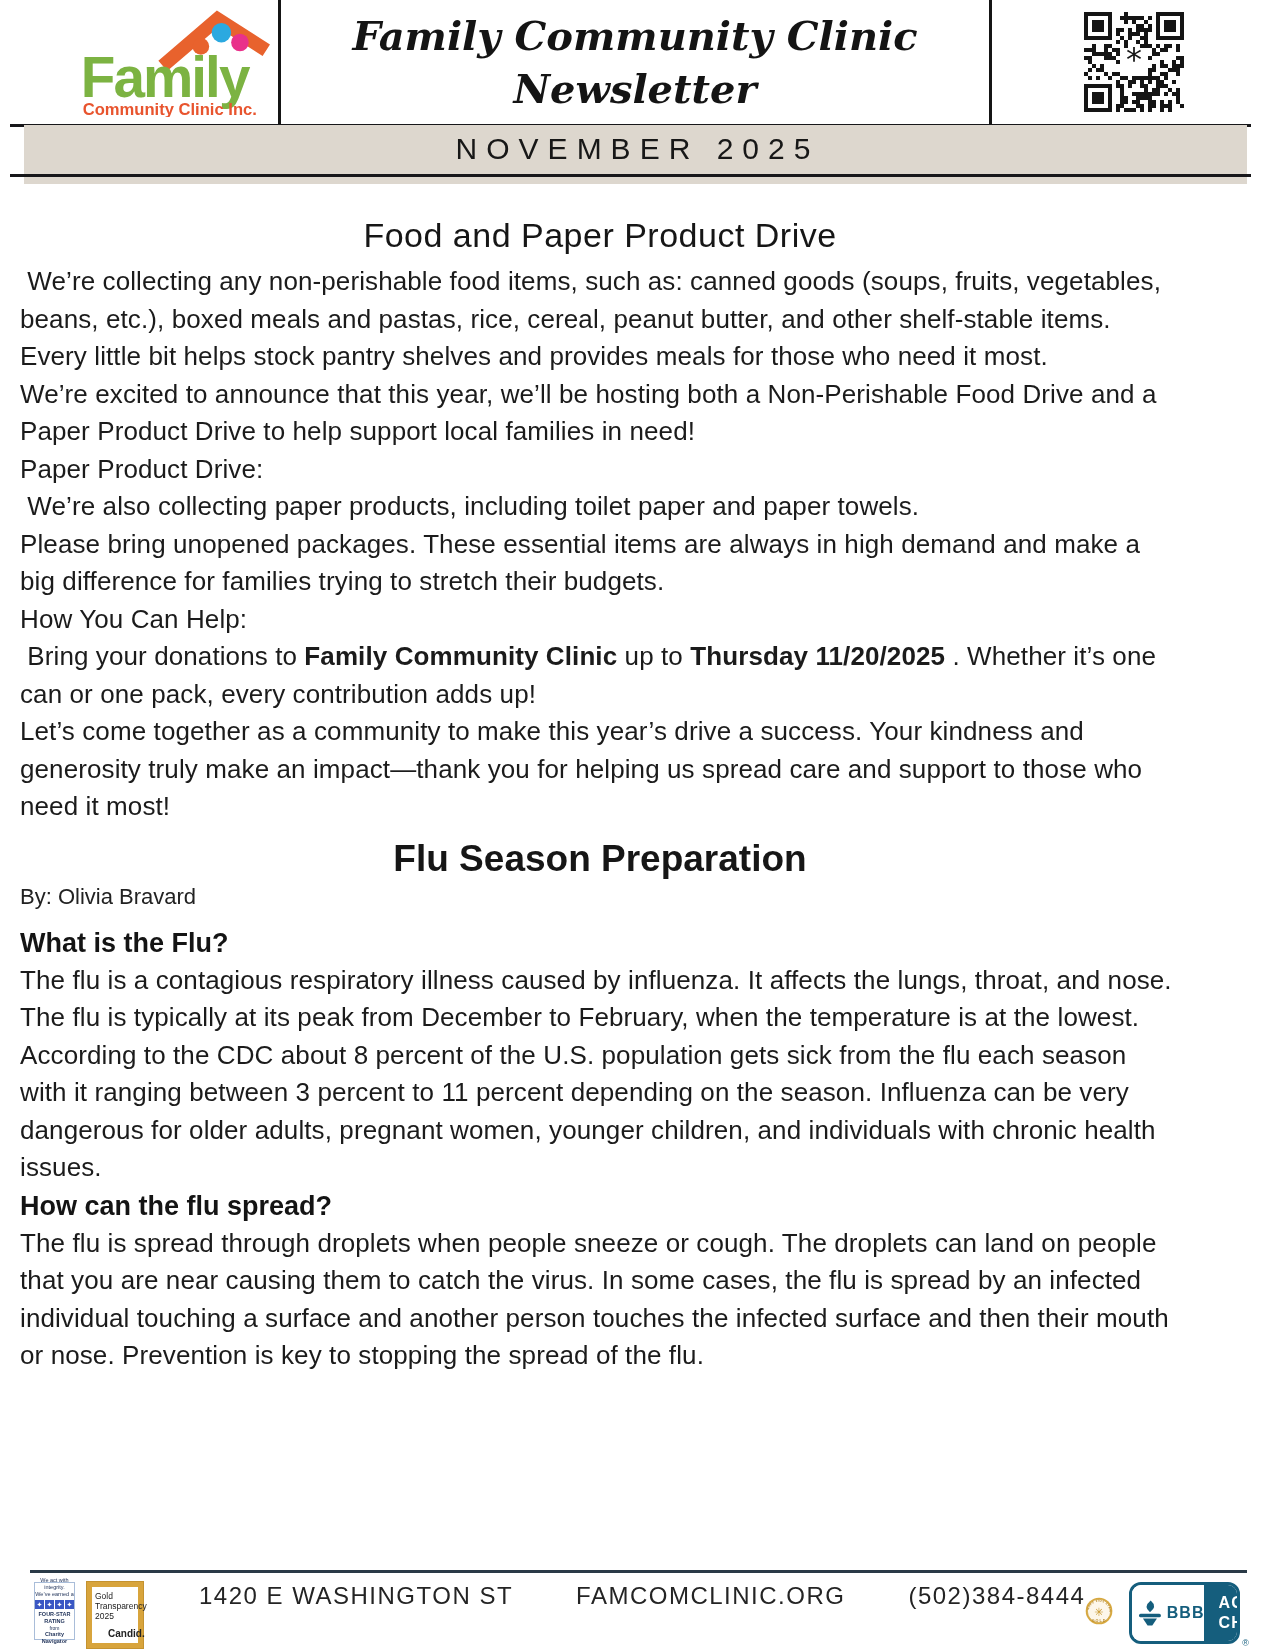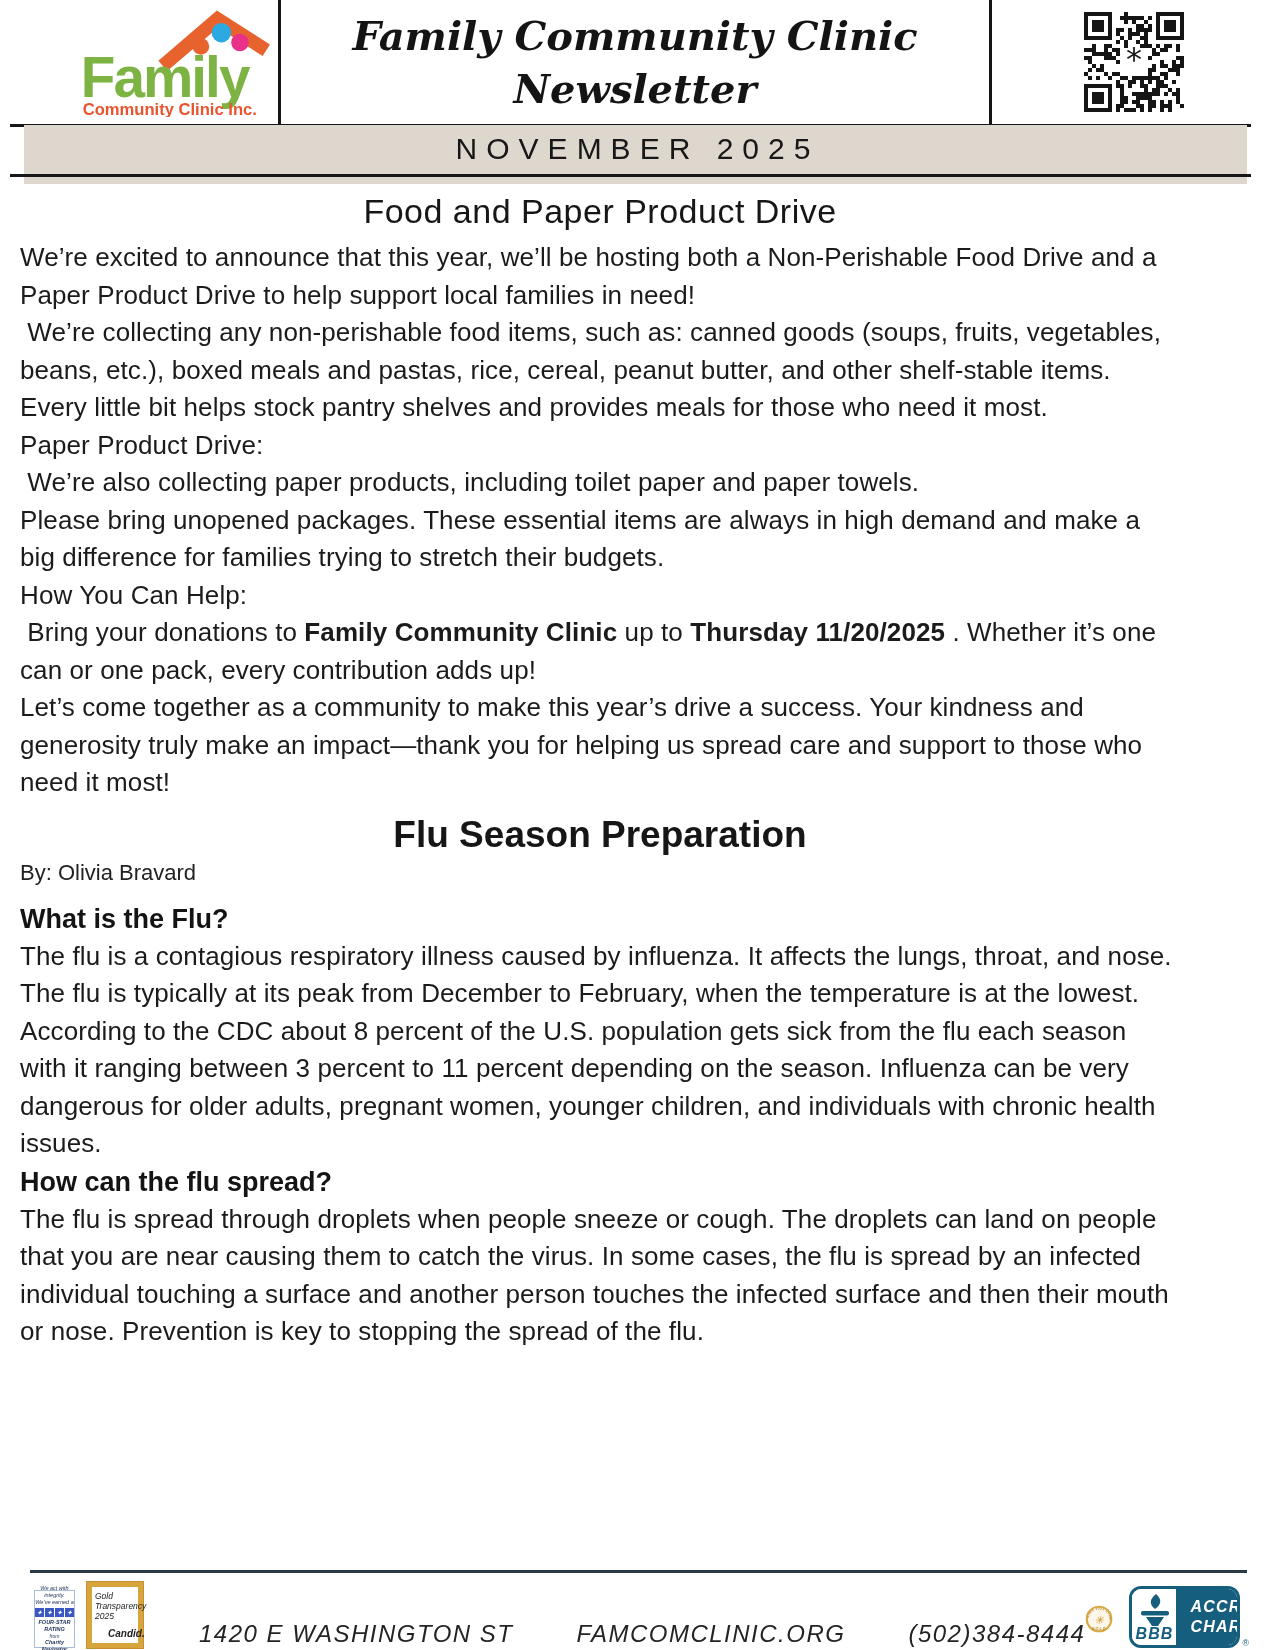--- a/index.html
+++ b/index.html
@@ -18,34 +18,34 @@
 
   
   .banner{position:relative;height:62px;padding-left:40px;}
   .banner-bg{position:absolute;left:24px;right:28px;top:1px;bottom:2px;background:#DDD7CE;}
   .rule-top{position:absolute;left:10px;right:24px;top:0;height:3px;background:#17171a;}
   .rule-bottom{position:absolute;left:10px;right:24px;bottom:9px;height:3px;background:#17171a;}
   .banner-label{position:absolute;left:0;right:0;top:8px;text-align:center;
                 font-size:30px;letter-spacing:9px;font-weight:500;color:#171717;}
 
   
-  main{padding:4px 95px 0 20px;}
+  main{padding:4px 95px 0 20px;margin-top:24px;}
   .fd-title{text-align:center;font-size:34px;font-weight:500;letter-spacing:.5px;
             margin:2px 0 8px;color:#161616;}
   main p{margin:0;font-size:26px;line-height:37.5px;white-space:pre-wrap;
          letter-spacing:.1px;color:#1b1b1b;}
   main p b{font-weight:700;}
   .flu-title{text-align:center;font-size:37px;font-weight:700;margin:12px 0 4px;color:#161616;}
   .byline{font-size:22px;margin:0 0 14px;color:#222;}
   .subhead{font-size:27px;font-weight:700;margin:0;line-height:38px;color:#141414;}
 
   
   footer{position:absolute;left:0;right:0;top:1570px;}
   .f-rule{height:3px;background:#2A3A47;margin:0 28px 0 30px;}
-  .f-row{display:flex;align-items:flex-end;padding:9px 26px 0 34px;font-style:italic;}
+  .f-row{display:flex;align-items:flex-start;padding:9px 26px 0 34px;}
 
   .cn-badge{width:62px;height:56px;border:1px solid #A9BDD9;background:#fff;
             display:flex;flex-direction:column;align-items:center;justify-content:center;
             text-align:center;color:#24365c;}
   .cn-line{font-size:5.5px;line-height:7px;}
   .cn-stars{display:flex;gap:1px;margin:2px 0;}
   .cn-star{width:9px;height:9px;background:#3A57C4;color:#fff;font-size:7px;line-height:9px;}
   .cn-rating{font-size:5.5px;font-weight:bold;line-height:7px;}
   .cn-from{font-size:5px;line-height:6px;}
   .cn-brand{font-size:5.5px;line-height:7px;font-weight:bold;}
@@ -54,21 +54,21 @@
           box-shadow:0 0 0 1px #C49230;background:#fff;padding:4px 3px;color:#222;}
   .candid-line{font-size:8.5px;line-height:10px;}
   .candid-brand{font-size:10px;font-weight:bold;margin-top:7px;margin-left:13px;}
 
   .f-text{display:flex;gap:63px;margin-left:56px;font-size:24px;letter-spacing:1.5px;
           color:#242424;white-space:nowrap;}
 
   .nafc{margin-left:auto;width:58px;height:58px;}
   .bbb{margin-left:16px;height:56px;display:flex;border:3px solid #155E7D;border-radius:12px;
        overflow:hidden;background:#fff;}
-  .bbb-left{width:72px;display:flex;flex-direction:column;align-items:center;
+  .bbb-left{width:72px;display:flex;flex-direction:row;align-items:center;
             justify-content:center;background:#fff;}
   .bbb-word{font-size:16px;font-weight:bold;color:#155E7D;letter-spacing:1px;line-height:14px;}
   .bbb-right{background:#155E7D;color:#fff;display:flex;flex-direction:column;
              justify-content:center;padding:0 14px;}
   .bbb-line{font-size:16px;font-weight:bold;letter-spacing:1.2px;line-height:20px;}
   .bbb-r{align-self:flex-end;font-size:9px;color:#155E7D;margin-left:2px;}
 </style>
 </head>
 <body>
 
@@ -294,22 +294,22 @@
     <div class="rule-top"></div>
     <div class="banner-bg"></div>
     <div class="rule-bottom"></div>
     <div class="banner-label">NOVEMBER 2025</div>
   </div>
 
   <main>
 
     <section>
       <h2 class="fd-title">Food and Paper Product Drive</h2>
+      <p> We’re collecting any non-perishable food items, such as: canned goods (soups, fruits, vegetables, beans, etc.), boxed meals and pastas, rice, cereal, peanut butter, and other shelf-stable items. Every little bit helps stock pantry shelves and provides meals for those who need it most.</p>
       <p>We’re excited to announce that this year, we’ll be hosting both a Non-Perishable Food Drive and a Paper Product Drive to help support local families in need!</p>
-      <p> We’re collecting any non-perishable food items, such as: canned goods (soups, fruits, vegetables, beans, etc.), boxed meals and pastas, rice, cereal, peanut butter, and other shelf-stable items. Every little bit helps stock pantry shelves and provides meals for those who need it most.</p>
       <p>Paper Product Drive:</p>
       <p> We’re also collecting paper products, including toilet paper and paper towels.</p>
       <p>Please bring unopened packages. These essential items are always in high demand and make a big difference for families trying to stretch their budgets.</p>
       <p>How You Can Help:</p>
       <p><span> Bring your donations to </span><b>Family Community Clinic</b><span> up to </span><b>Thursday 11/20/2025</b><span> . Whether it’s one can or one pack, every contribution adds up!</span></p>
       <p>Let’s come together as a community to make this year’s drive a success. Your kindness and generosity truly make an impact—thank you for helping us spread care and support to those who need it most!</p>
     </section>
 
     <section>
       <h2 class="flu-title">Flu Season Preparation</h2>

